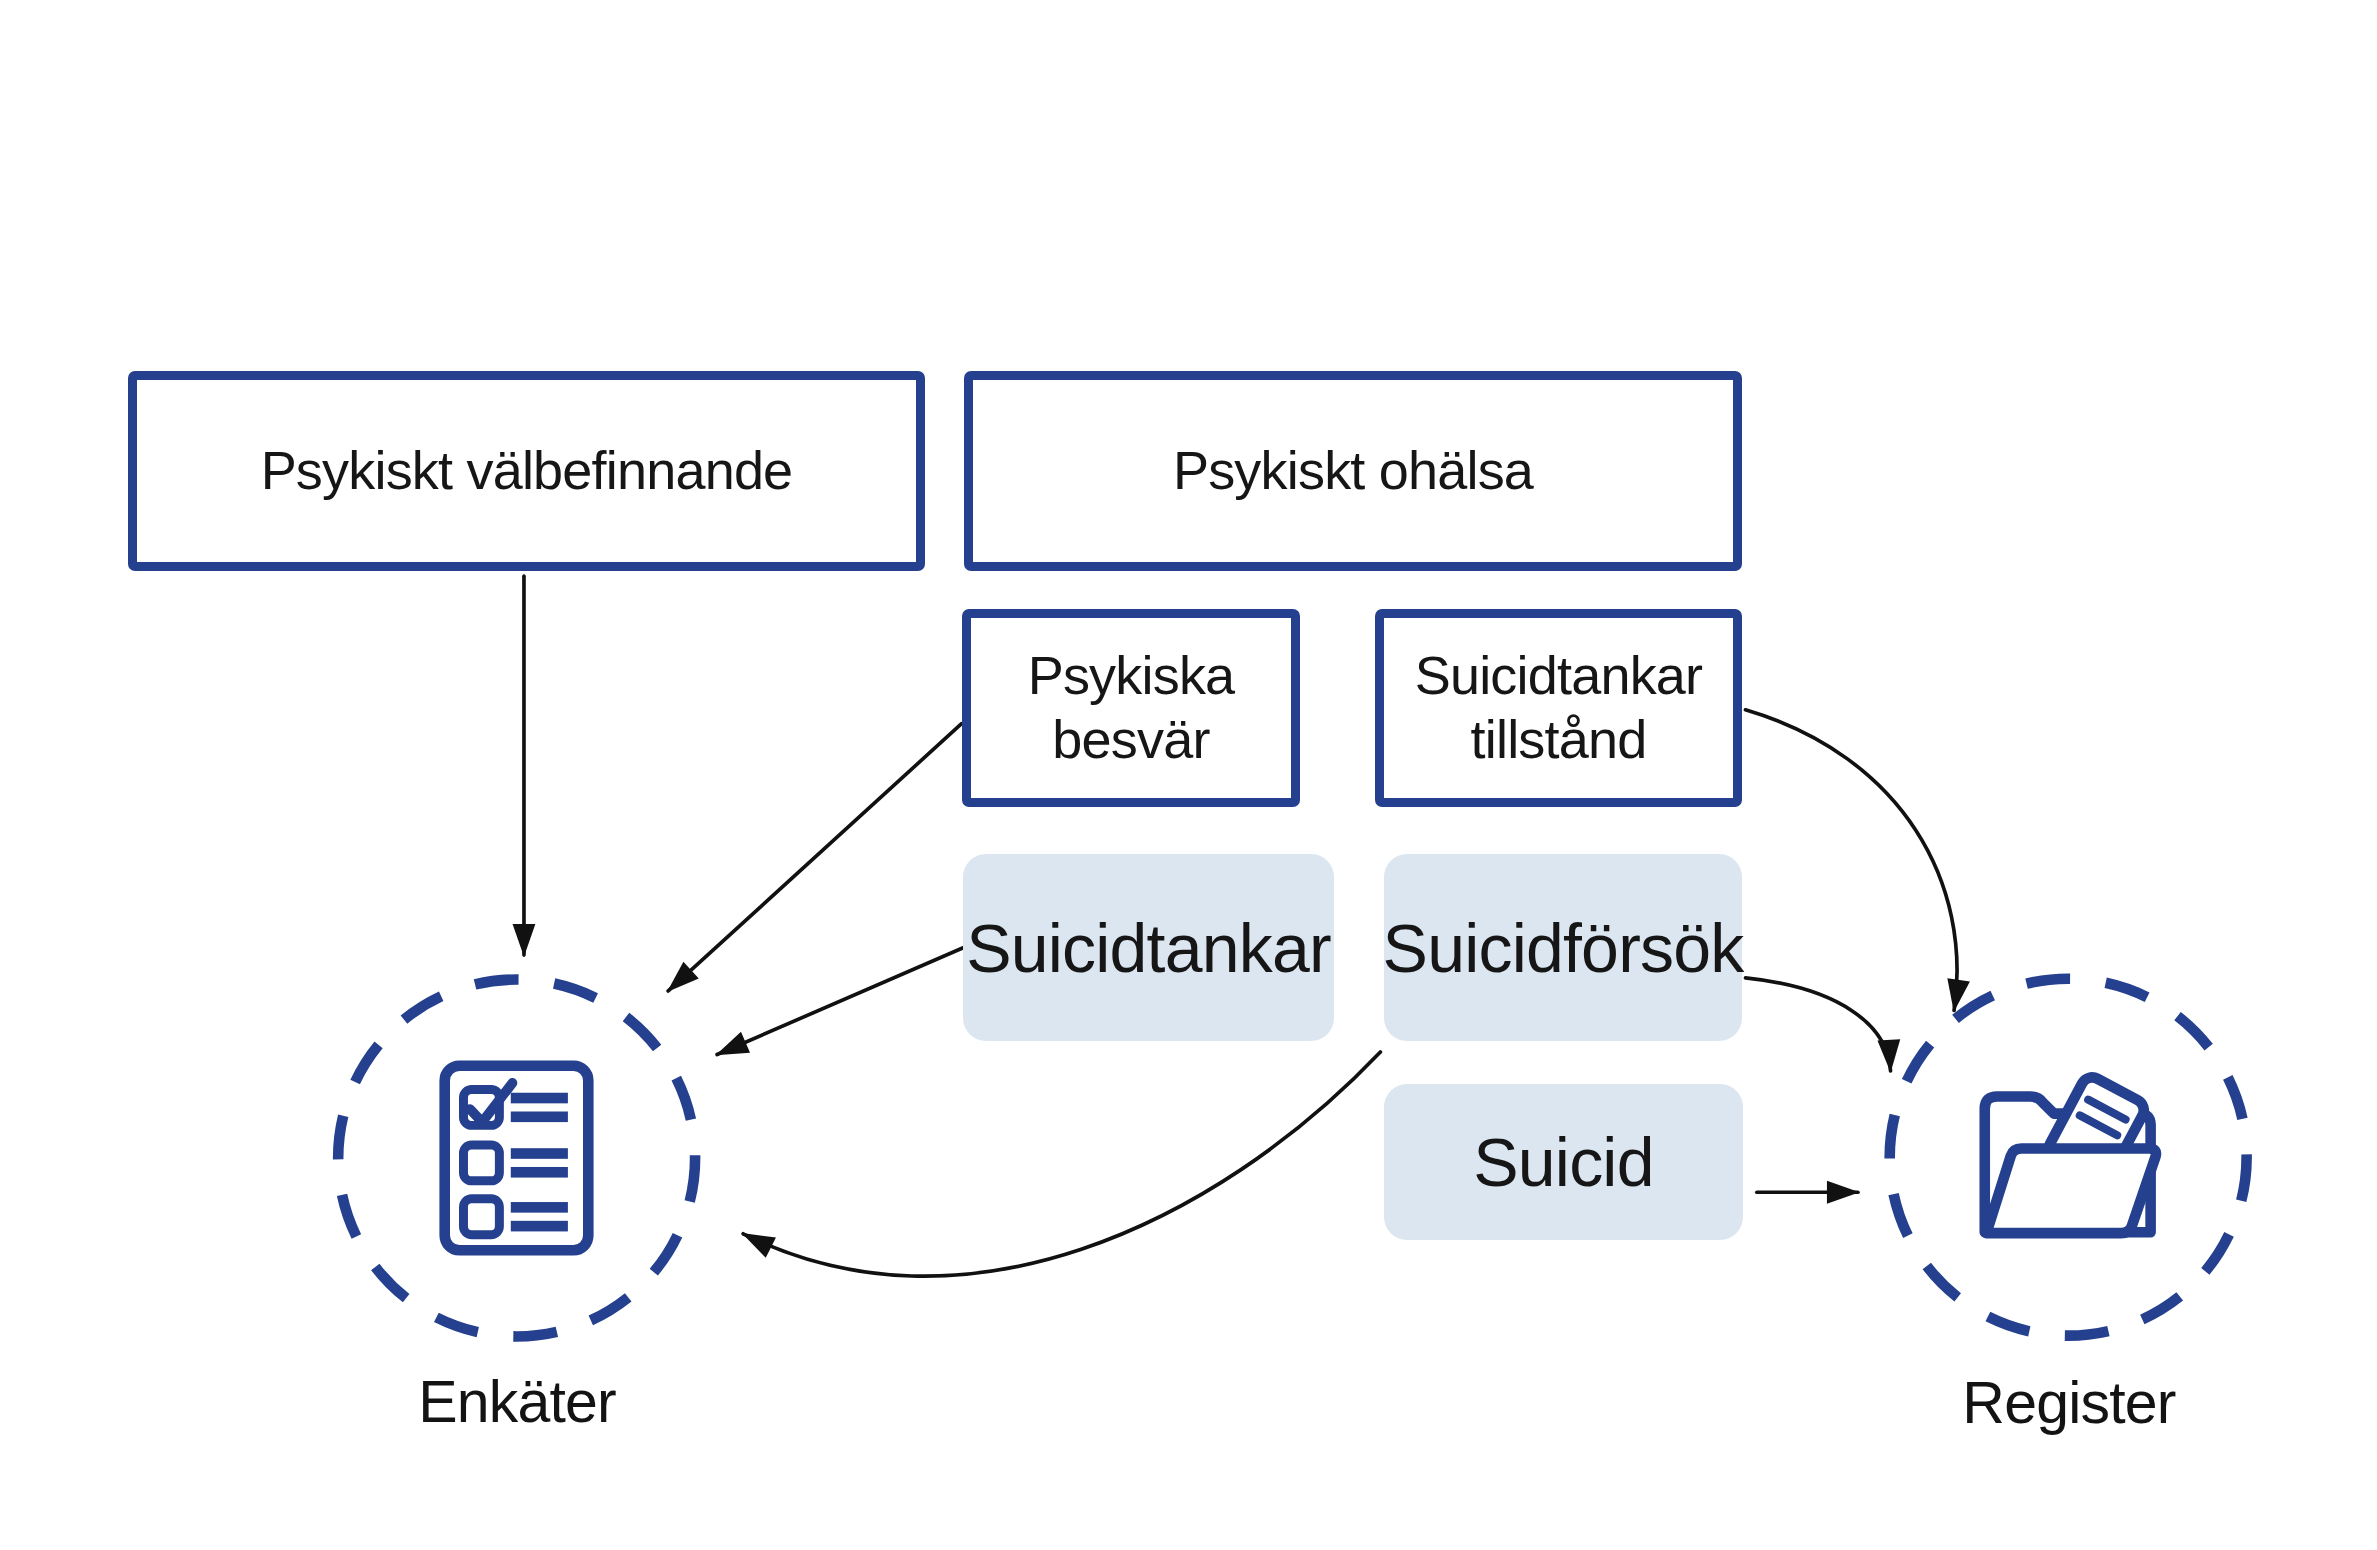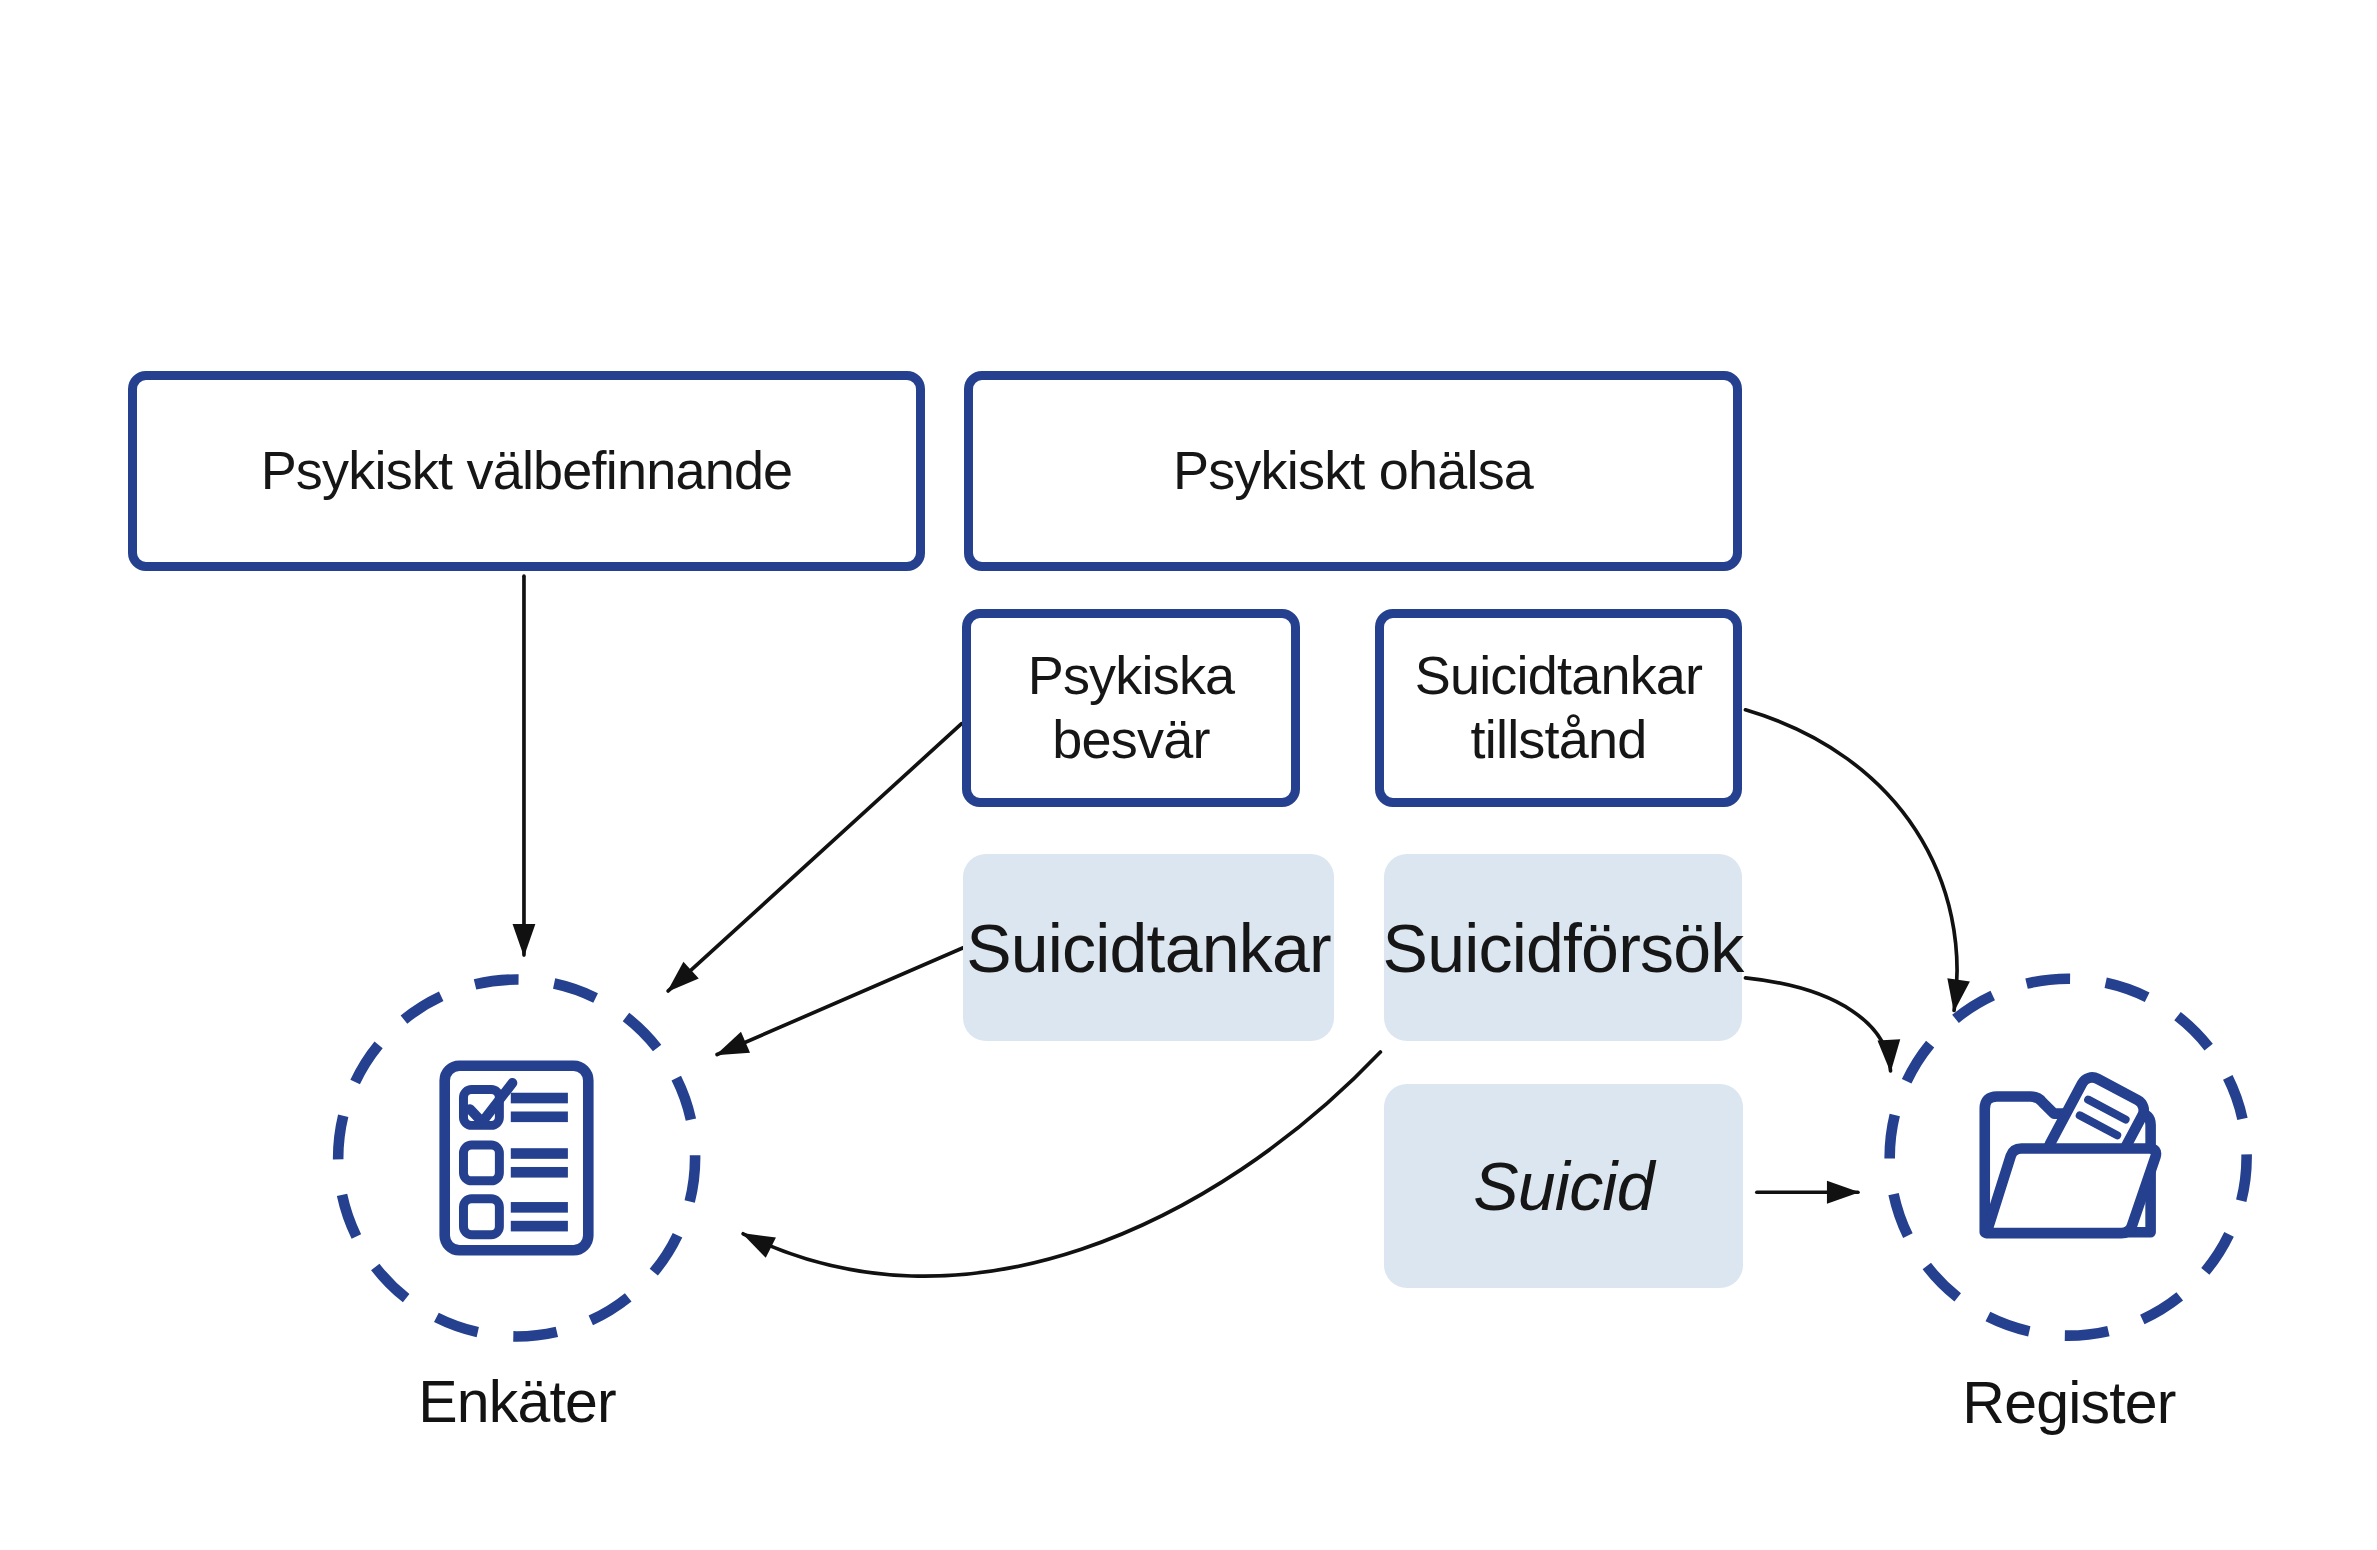--- a/index.html
+++ b/index.html
@@ -28,39 +28,39 @@
     font-size:72px;font-weight:700;letter-spacing:-1.6px;color:#0b0b0b;
   }
   .plus-icon{position:absolute;left:57px;top:60px;width:77px;height:77px;}
   .plus-icon::before{content:"";position:absolute;left:26px;top:0;width:25px;height:77px;background:#0a0a0a;}
   .plus-icon::after{content:"";position:absolute;left:0;top:26px;width:77px;height:25px;background:#0a0a0a;}
   .minus-icon{position:absolute;right:64px;top:86px;width:72px;height:25px;background:#0a0a0a;}
 
   
   .box{
     position:absolute;background:#fff;
-    border:9px solid var(--navy);border-radius:18px;
+    border:9px solid var(--navy);border-radius:7px;
     display:flex;align-items:center;justify-content:center;text-align:center;
     font-size:54px;letter-spacing:-0.8px;line-height:1.18;color:#161616;
     box-sizing:border-box;padding:0 21px;
   }
   #box-valbefinnande{left:128px;top:371px;width:797px;height:200px;}
   #box-ohalsa{left:964px;top:371px;width:778px;height:200px;}
   #box-besvar{left:962px;top:609px;width:338px;height:198px;}
   #box-tillstand{left:1375px;top:609px;width:367px;height:198px;}
 
   
   .tile{
     position:absolute;background:var(--light);border-radius:23px;
     display:flex;align-items:center;justify-content:center;text-align:center;
     font-size:68px;letter-spacing:-0.8px;color:#161616;box-sizing:border-box;padding:0 13px;
   }
   #tile-suicidtankar{left:963px;top:854px;width:371px;height:187px;}
   #tile-suicidforsok{left:1384px;top:854px;width:358px;height:187px;}
-  #tile-suicid{left:1384px;top:1084px;width:359px;height:204px;font-style:italic;}
+  #tile-suicid{left:1384px;top:1084px;width:359px;height:156px;}
 
   
   .circle-icon{position:absolute;}
   #icon-enkater{left:439px;top:1060px;width:155px;height:196px;}
   #icon-register{left:1975px;top:1071px;width:187px;height:173px;}
   .circle-label{
     position:absolute;width:408px;text-align:center;
     font-size:59px;letter-spacing:-0.8px;color:#131313;
   }
   #label-enkater{left:313px;top:1368px;}

